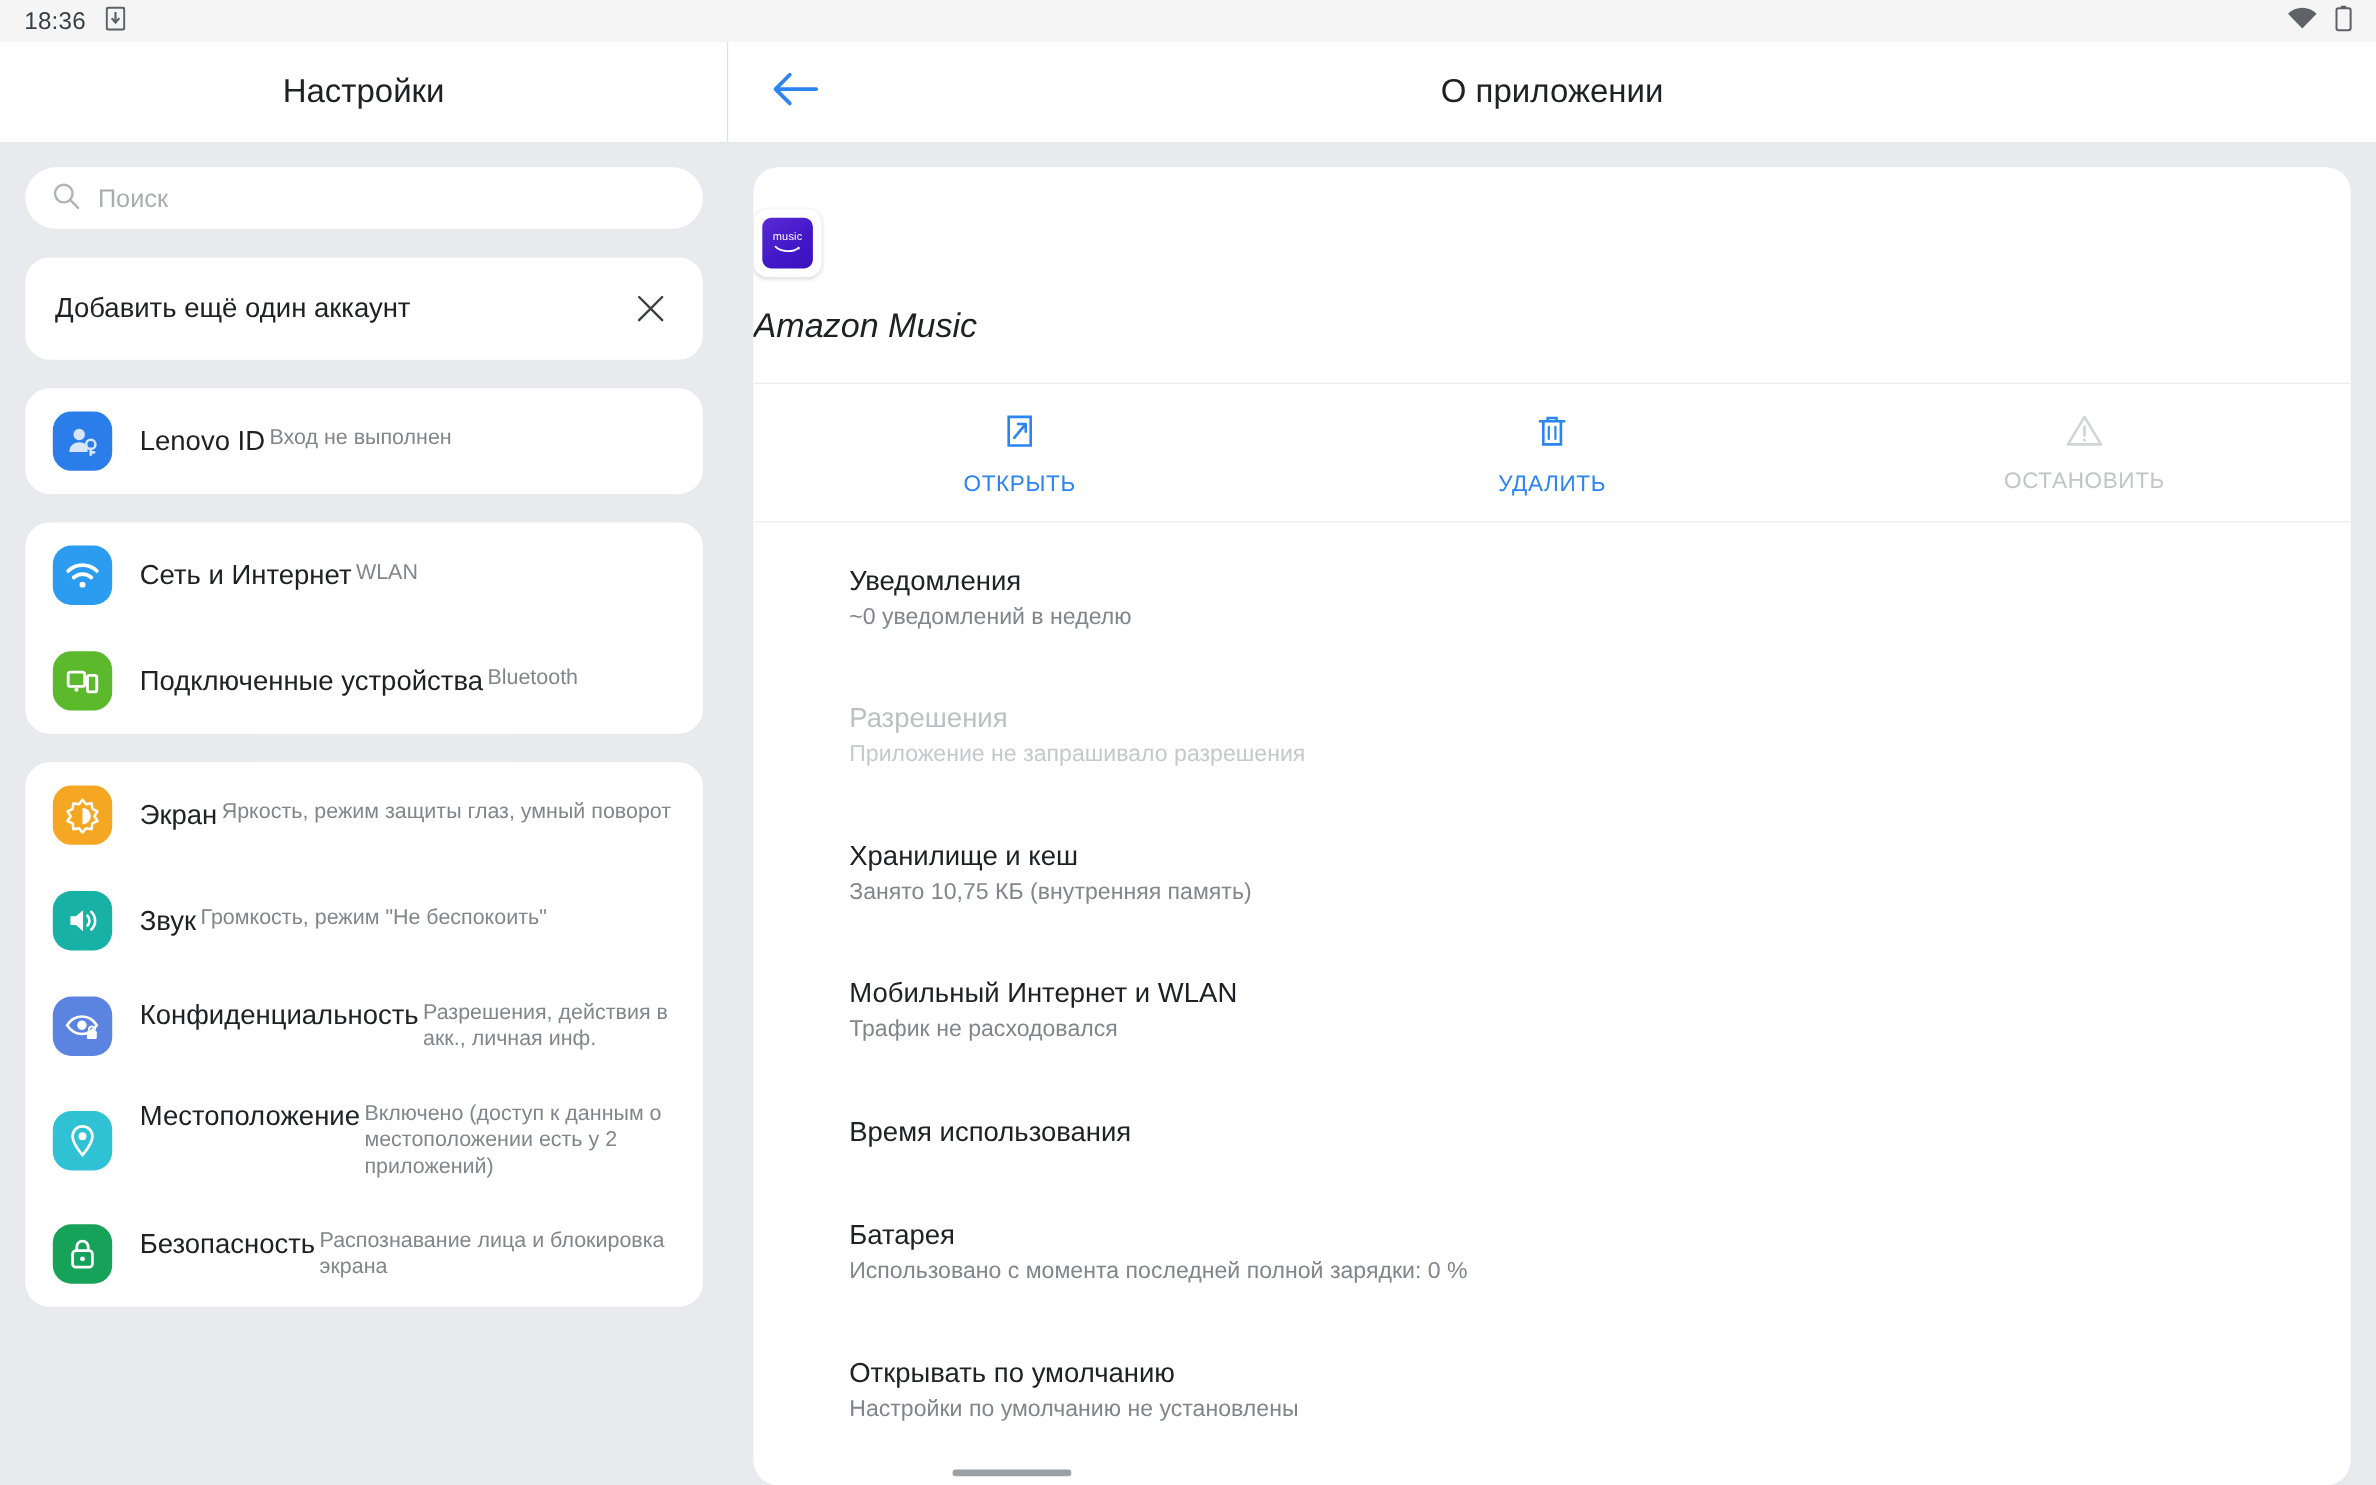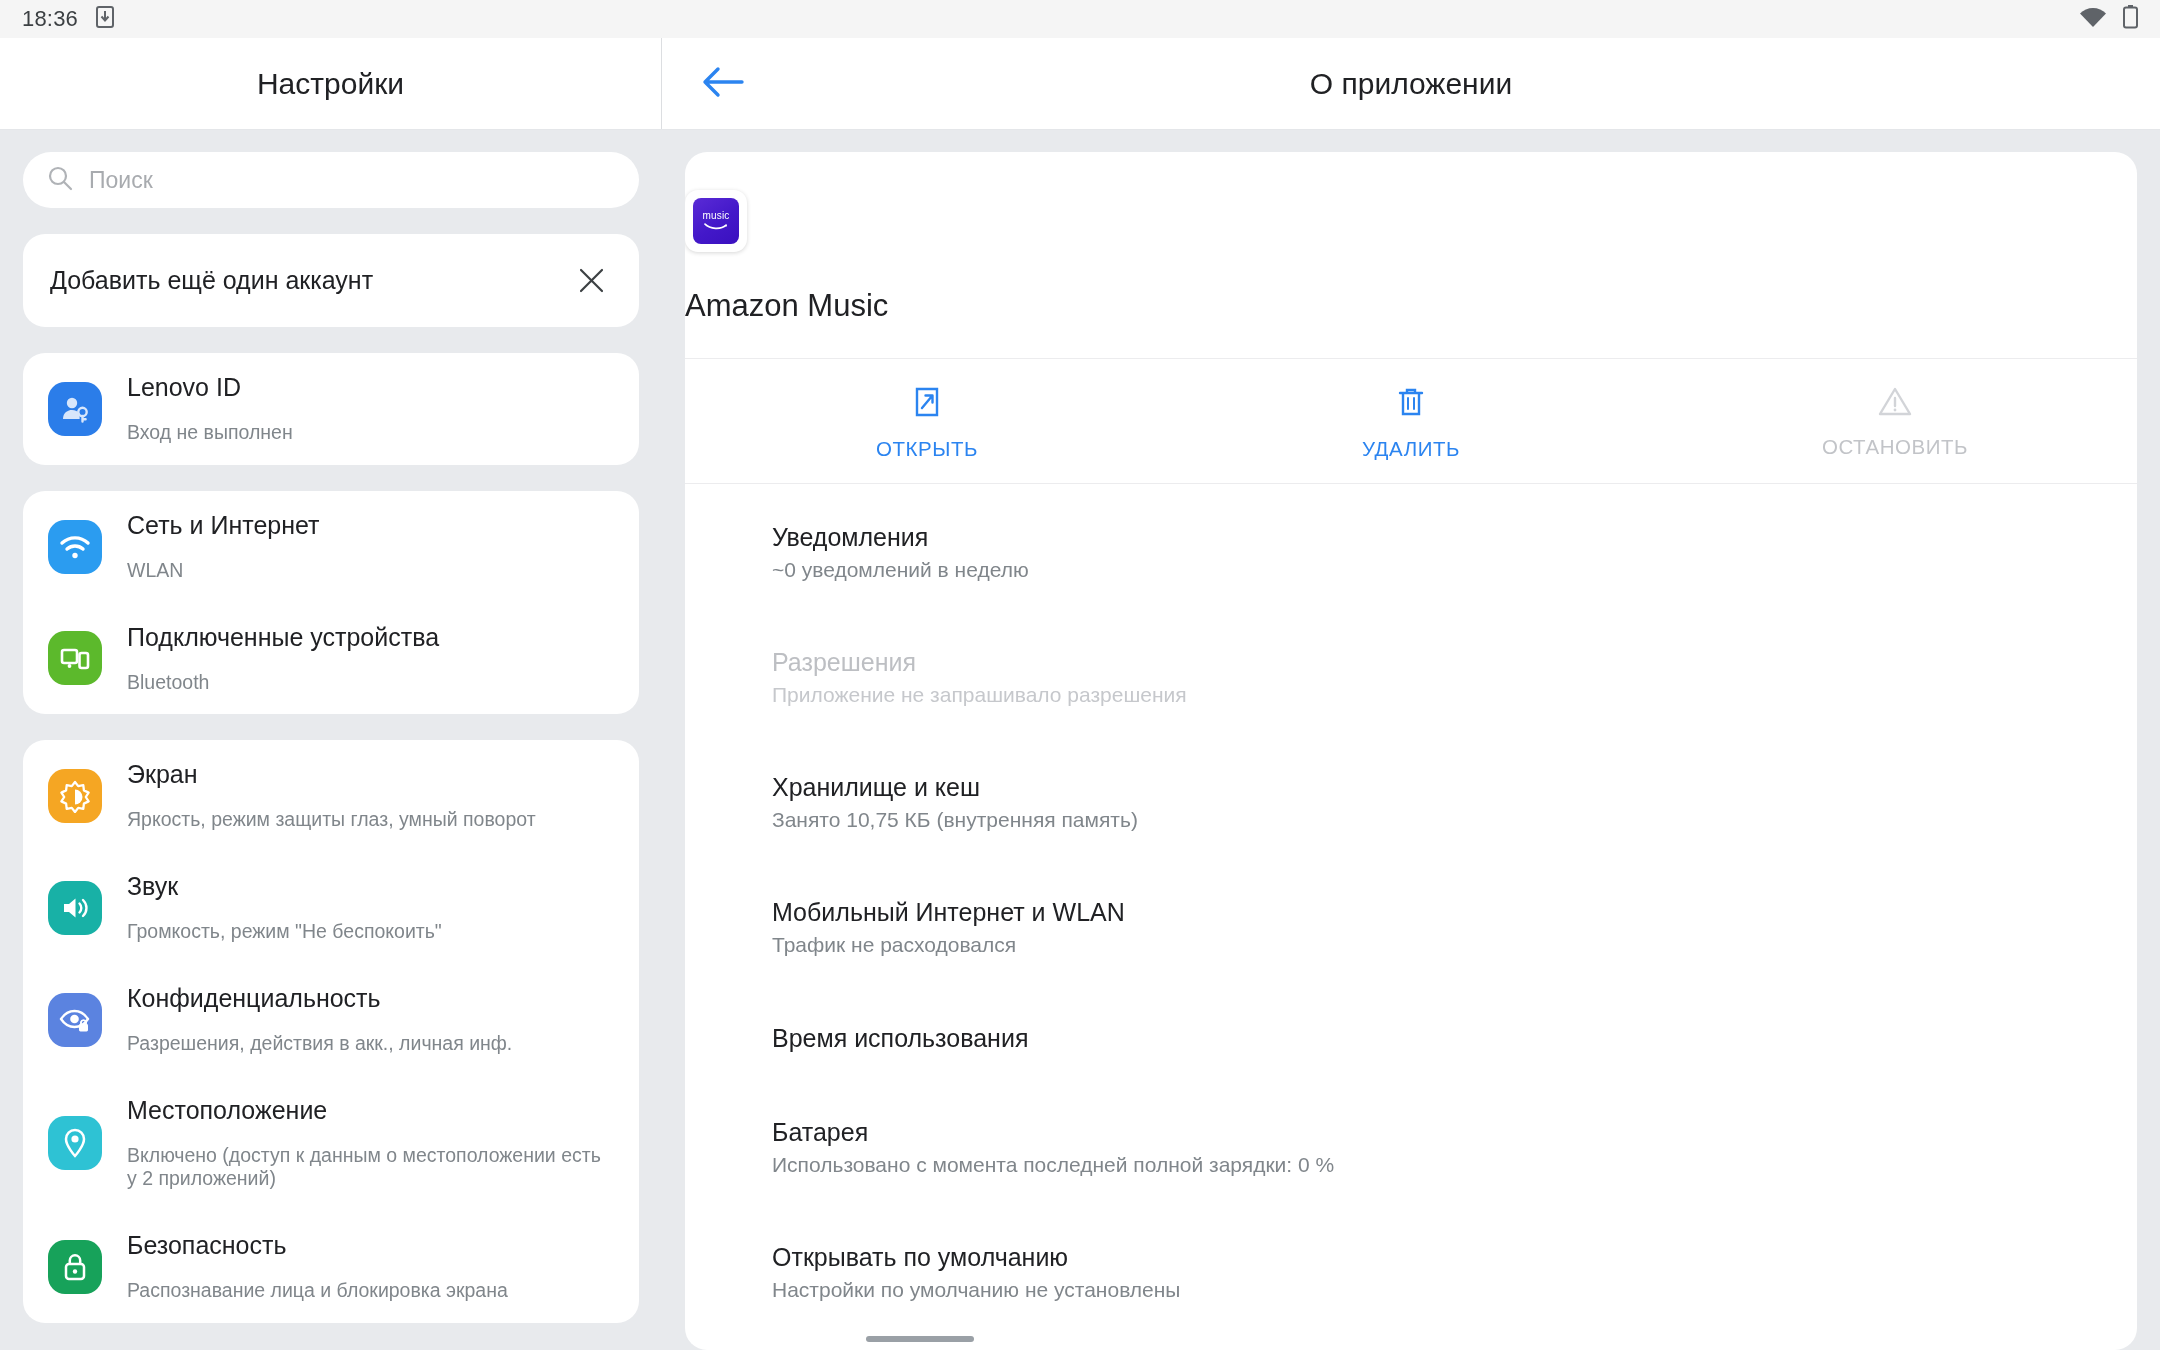--- a/index.html
+++ b/index.html
@@ -125,21 +125,21 @@
     min-height: 96px;
     cursor: pointer;
   }
   .row-icon {
     width: 54px; height: 54px;
     flex: 0 0 54px;
     border-radius: 17px;
     display: flex; align-items: center; justify-content: center;
     margin-right: 25px;
   }
-  .row-text { display: flex; flex-direction: column; gap: 20px; min-width: 0; }
+  .row-text { display: flex; flex-direction: row; gap: 4px; min-width: 0; }
   .row-title { font-size: 25px; color: #202124; line-height: 1.12; }
   .row-sub { font-size: 19.5px; color: #80868b; line-height: 1.22; }
 
   
   .detail {
     flex: 1;
     background: #e8eaed;
     padding: 22px 23px 0 23px;
     min-width: 0;
     overflow: hidden;
@@ -166,21 +166,21 @@
     display: flex; align-items: center; justify-content: center;
   }
   .app-icon-inner {
     width: 46px; height: 46px;
     border-radius: 8px;
     background: linear-gradient(145deg,#5a2bd6 0%,#4318c9 55%,#3a10bf 100%);
     display: flex; flex-direction: column; align-items: center; justify-content: center;
     gap: 1px;
   }
   .app-icon-word { font-size: 10px; color: #ffffff; letter-spacing: .2px; line-height: 1; }
-  .app-name { margin-top: 36px; font-size: 31px; color: #202124; }
+  .app-name { margin-top: 26px; font-size: 31px; color: #202124; font-style: italic; }
 
   .actions {
     display: flex;
     border-bottom: 1px solid #ececee;
     padding: 26px 0 22px 0;
   }
   .action {
     flex: 1;
     display: flex;
     flex-direction: column;

